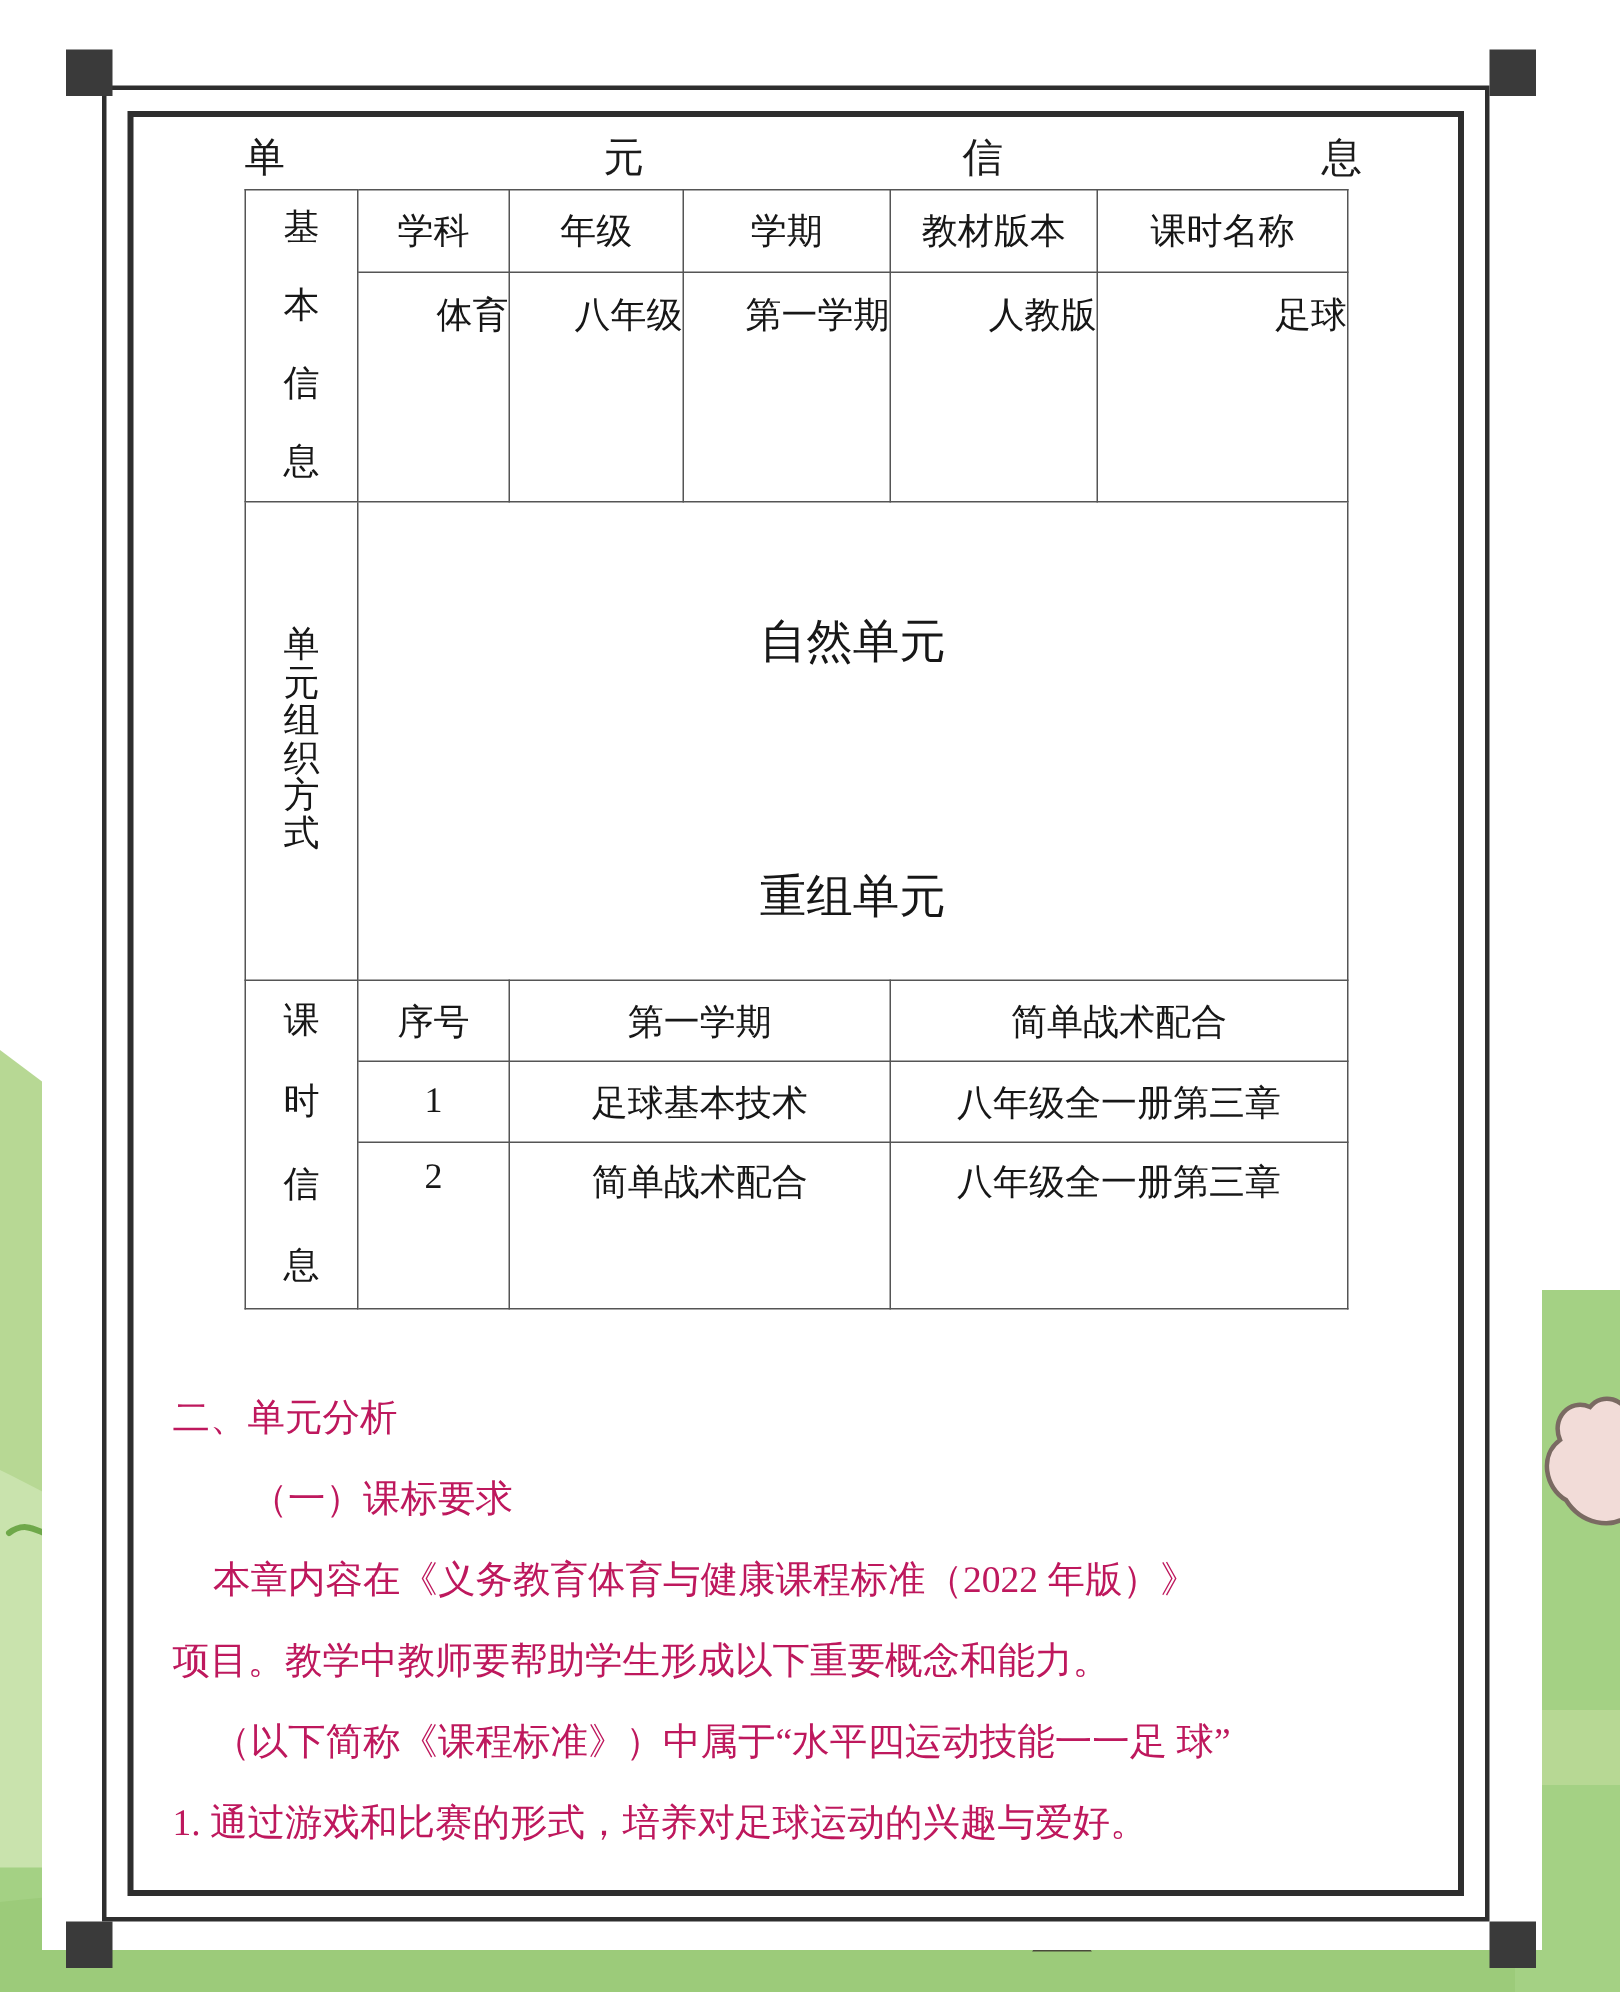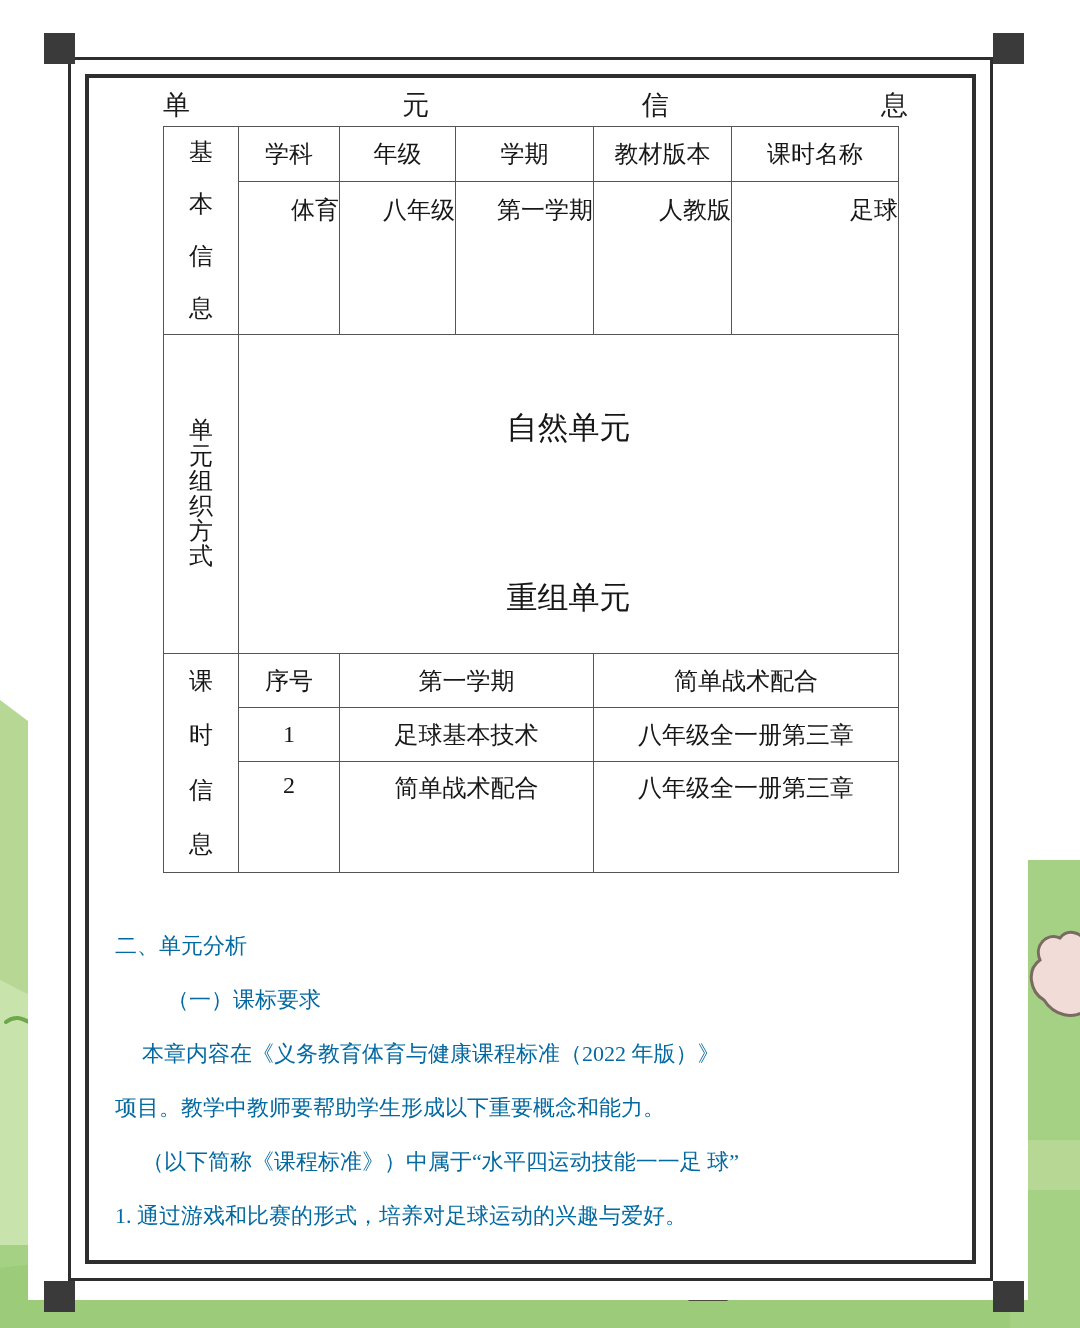--- a/index.html
+++ b/index.html
@@ -161,23 +161,23 @@
   .c-mat  { width: 311px; }
 
   tr.lesson-hdr td { height: 53px; }
   tr.lesson-row td { height: 53px; }
   tr.lesson-last td { height: 100px; vertical-align: top; padding-top: 10px; }
 
   
   #body-text {
     margin-top: 46px;
     margin-left: 10px;
-    font-size: 22px;
+    font-size: 25px;
     line-height: 54px;
-    color: #0369a1;
+    color: #be185d;
   }
   #body-text .p { white-space: pre-wrap; }
   #body-text .indent2 { margin-left: 52px; }
   #body-text .indent3 { margin-left: 27px; }
   #body-text .flat    { margin-left: 0px; }
 </style>
 </head>
 <body>
 
 <svg id="backdrop" width="1080" height="1328" viewBox="0 0 1080 1328" xmlns="http://www.w3.org/2000/svg">

